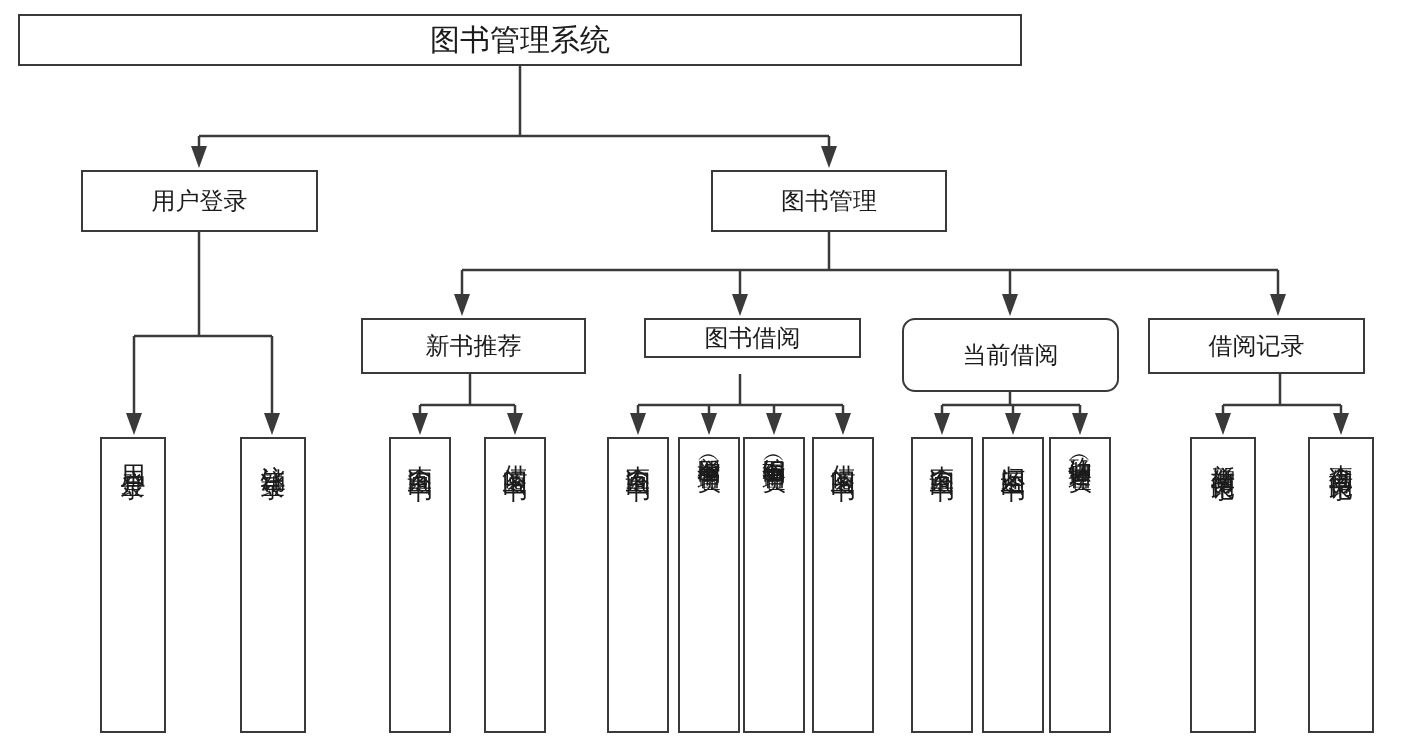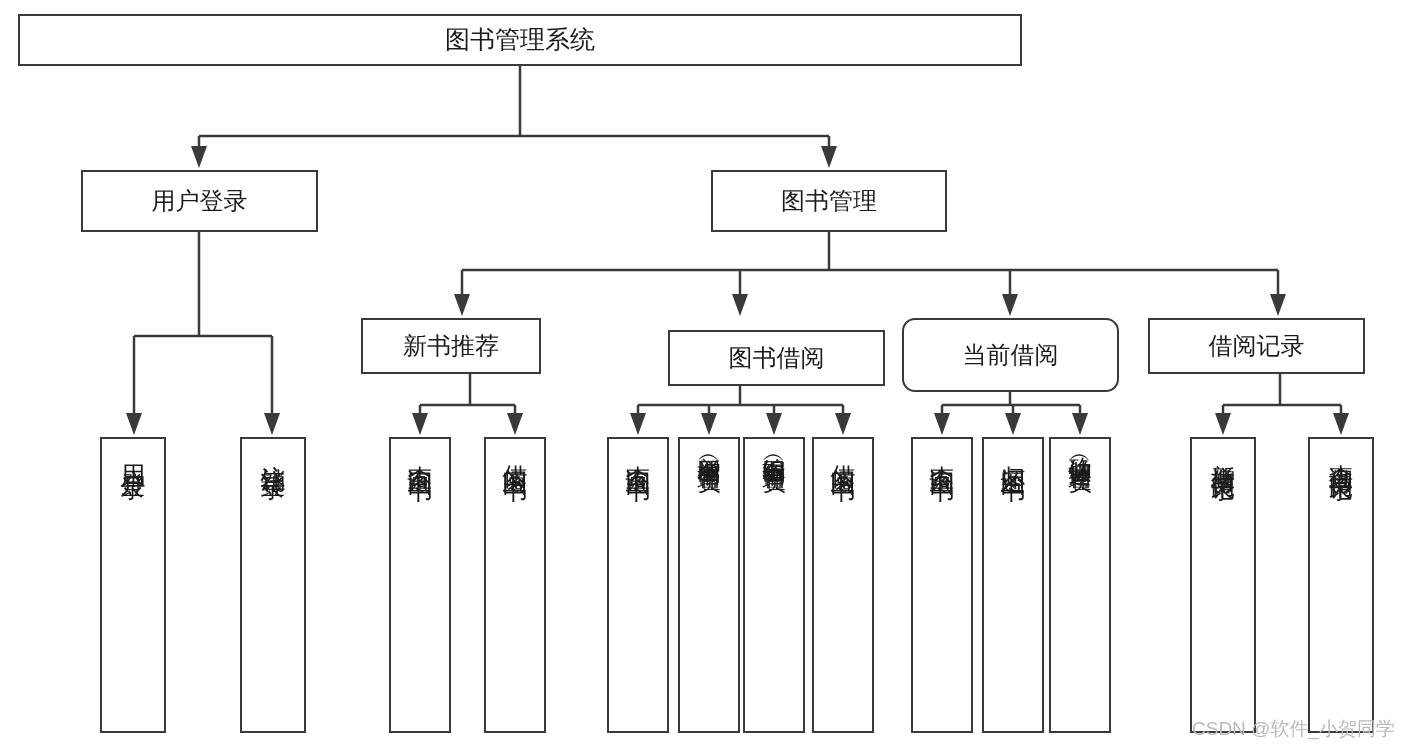--- a/index.html
+++ b/index.html
@@ -35,21 +35,21 @@
     justify-content: center;
     overflow: hidden;
   }
   .node-label {
     color: #1b1b1b;
     text-align: center;
     line-height: 1.18;
     white-space: pre;
   }
   .node-root .node-label {
-    font-size: 25px;
+    font-size: 30px;
   }
   .node-level2 .node-label {
     font-size: 24px;
   }
   .node-leaf {
     align-items: flex-start;
     justify-content: center;
     padding-top: 0;
   }
   .node-leaf .node-label {
@@ -135,24 +135,24 @@
   <div id="node-layer">
       <div class="node-box node-root" style="left: 18px; top: 14px; width: 1004px; height: 52px;">
         <span class="node-label">图书管理系统</span>
       </div>
       <div class="node-box node-level2" style="left: 81px; top: 170px; width: 237px; height: 62px;">
         <span class="node-label">用户登录</span>
       </div>
       <div class="node-box node-level2" style="left: 711px; top: 170px; width: 236px; height: 62px; justify-content: center;">
         <span class="node-label">图书管理</span>
       </div>
-      <div class="node-box node-level2" style="left: 361px; top: 318px; width: 180px; height: 56px; font-family: Liberation Serif, serif;">
+      <div class="node-box node-level2" style="left: 361px; top: 318px; width: 225px; height: 56px; font-family: Liberation Serif, serif;">
         <span class="node-label">新书推荐</span>
       </div>
-      <div class="node-box node-level2" style="left: 668px; top: 318px; width: 217px; height: 56px; margin-top: 12px;">
+      <div class="node-box node-level2" style="left: 644px; top: 318px; width: 217px; height: 40px;">
         <span class="node-label">图书借阅</span>
       </div>
       <div class="node-box node-level2" style="left: 902px; top: 318px; width: 217px; height: 74px; border-radius: 13px;">
         <span class="node-label">当前借阅</span>
       </div>
       <div class="node-box node-level2" style="left: 1148px; top: 318px; width: 217px; height: 56px;">
         <span class="node-label">借阅记录</span>
       </div>
       <div class="node-box node-leaf" style="left: 100px; top: 437px; width: 66px; height: 296px;">
         <span class="node-label">用户登录</span>
@@ -188,15 +188,14 @@
         <span class="node-label" style="font-size: 23px; letter-spacing: 2px;">确认归还（管理员）</span>
       </div>
       <div class="node-box node-leaf" style="left: 1190px; top: 437px; width: 66px; height: 296px;">
         <span class="node-label" style="font-size: 24px; letter-spacing: 3px;">新增借阅记录</span>
       </div>
       <div class="node-box node-leaf" style="left: 1308px; top: 437px; width: 66px; height: 296px;">
         <span class="node-label" style="font-size: 24px; letter-spacing: 3px;">查询借阅记录</span>
       </div>
     </div>
 
-  <div class="watermark" id="watermark" style="left: 1192px; top: 716px;">CSDN @软件_小贺同学</div>
 
 </div>
 
 </body></html>

